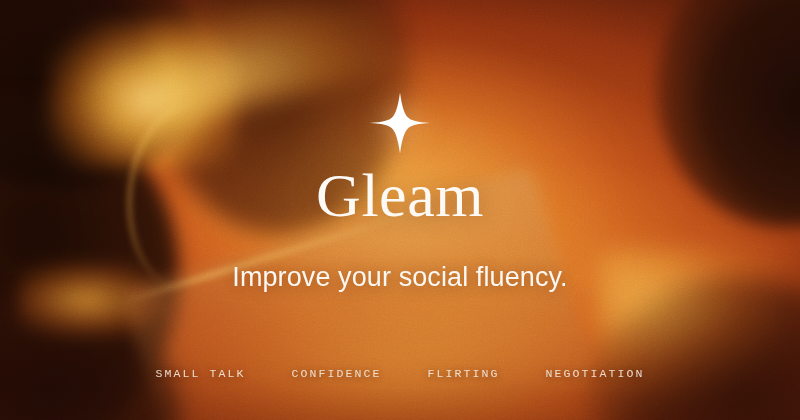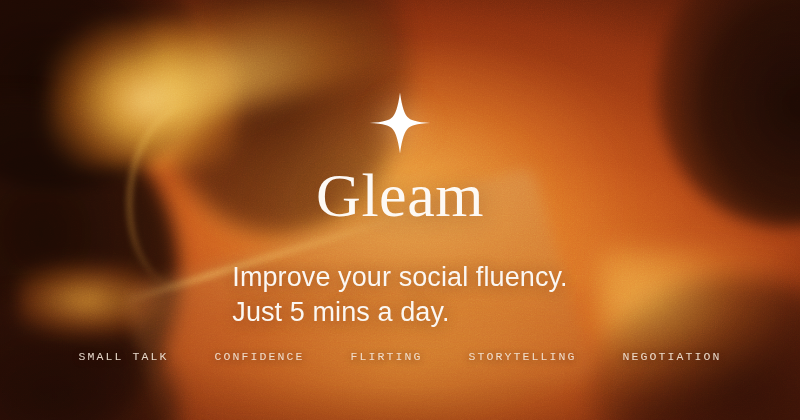--- a/index.html
+++ b/index.html
@@ -196,34 +196,34 @@
     font-size:62px;
     font-weight:400;
     line-height:1;
     color:#fdf9f4;
     letter-spacing:.5px;
     text-shadow:0 2px 22px rgba(90,28,6,.45);
   }
 
   .tagline{
     margin-top:34px;
-    text-align:left;
+    text-align:right;
     color:#fbf7f2;
     font-size:27px;
     line-height:1.3;
     font-weight:400;
     letter-spacing:.1px;
     text-shadow:0 1px 16px rgba(70,20,4,.40);
   }
   .tagline-line{display:block;}
 
   .categories{
     position:absolute;
     left:0; right:0;
-    top:350px;
+    top:367px;
     display:flex;
     justify-content:center;
     gap:46px;
     padding:0 90px;
     box-sizing:border-box;
   }
   .cat{
     font-family:"Liberation Mono", monospace;
     font-size:11.5px;
     letter-spacing:2.1px;
@@ -275,25 +275,23 @@
   <div class="content">
 
     <svg class="sparkle" viewBox="0 0 100 100">
       <path d="M50 1 C53.5 27 58 36 62 40.5 C66.5 45.5 76 49 99 50 C76 51 66.5 54.5 62 59.5 C58 64 53.5 73 50 99 C46.5 73 42 64 38 59.5 C33.5 54.5 24 51 1 50 C24 49 33.5 45.5 38 40.5 C42 36 46.5 27 50 1 Z" fill="#ffffff"></path>
     </svg>
 
     <h1 class="wordmark">Gleam</h1>
 
     <p class="tagline">
       <span class="tagline-line">Improve your social fluency.</span>
-      <span class="tagline-line">Just 5 mins a day.</span>
     </p>
   </div>
 
   <div class="categories">
     <span class="cat">SMALL TALK</span>
     <span class="cat">CONFIDENCE</span>
     <span class="cat">FLIRTING</span>
-    <span class="cat">STORYTELLING</span>
     <span class="cat">NEGOTIATION</span>
   </div>
 
 </div>
 
 </body></html>

